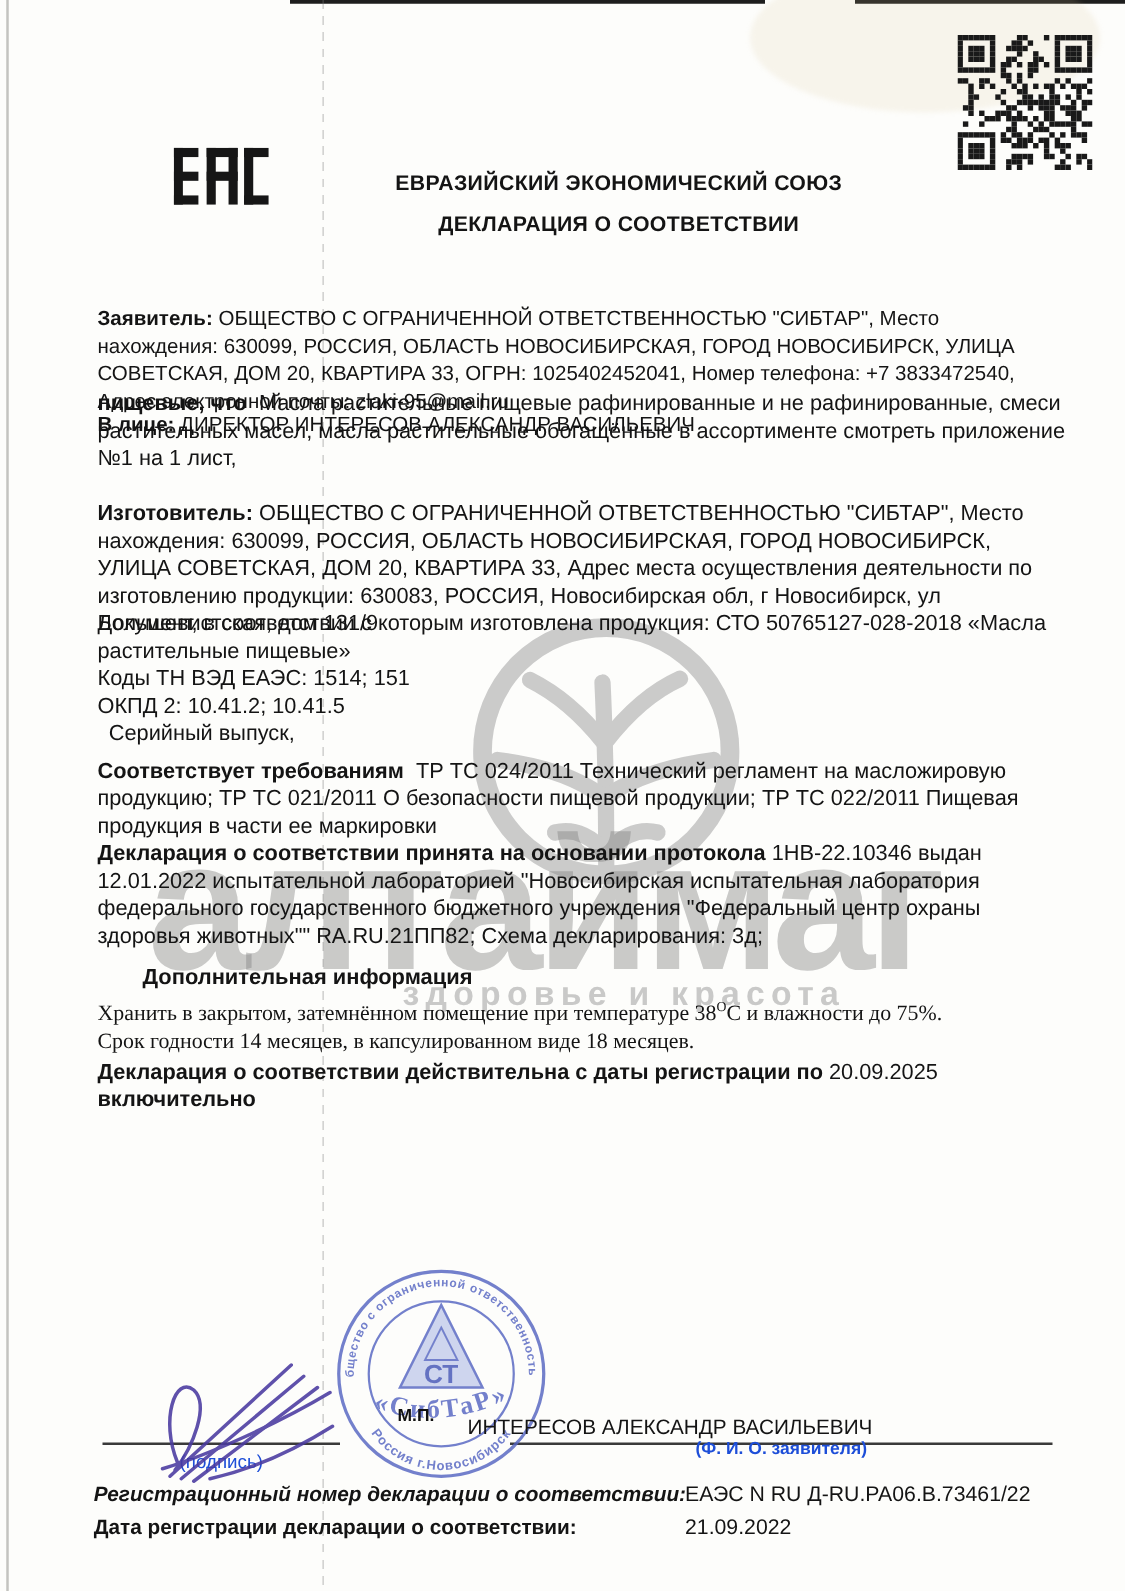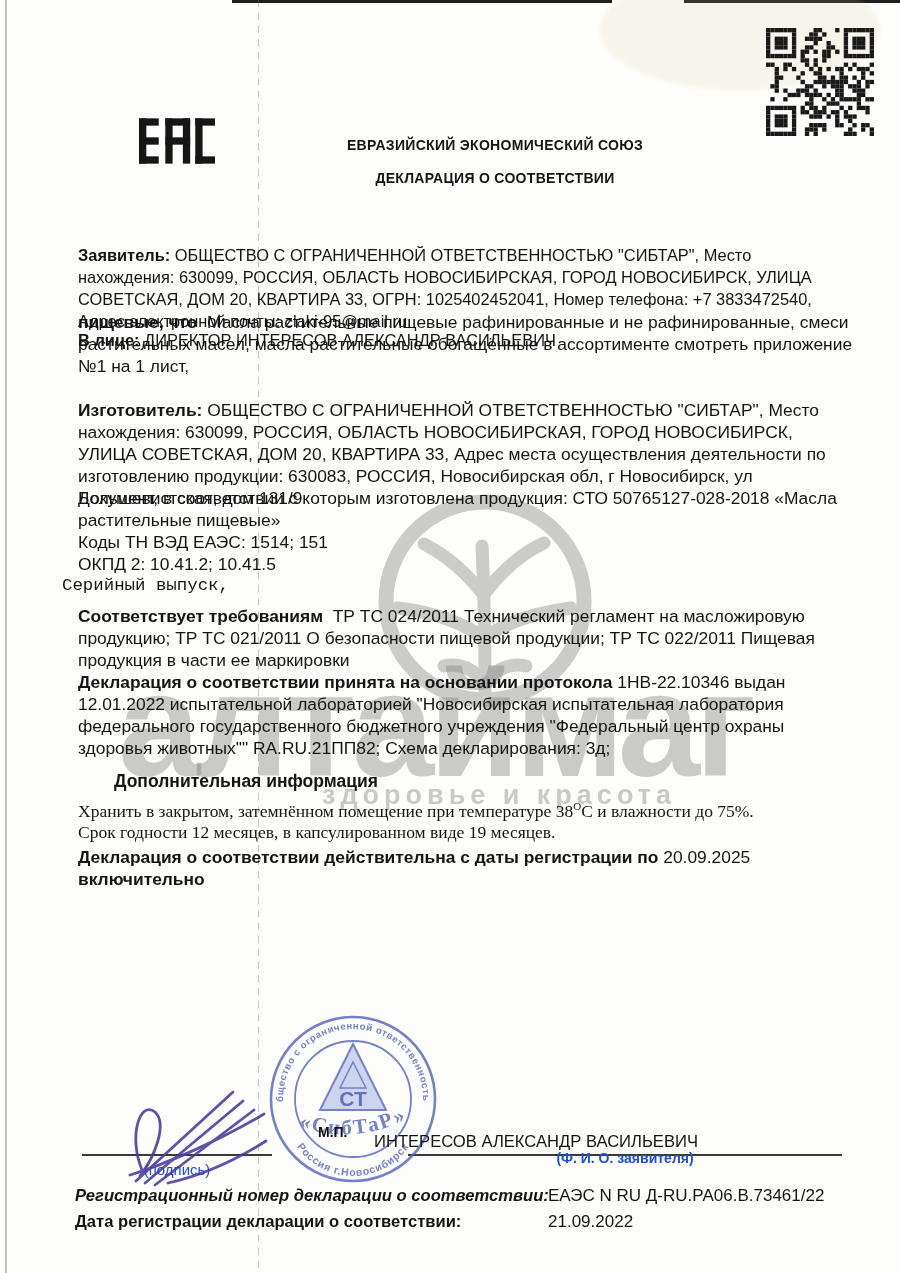--- a/index.html
+++ b/index.html
@@ -2,21 +2,21 @@
 <html><head>
 <meta charset="utf-8">
 <style>
   html,body{margin:0;padding:0;background:#e8e8e6;}
   .page{position:relative;width:900px;height:1273px;background:#fdfdfb;overflow:hidden;
         font-family:"Liberation Sans","DejaVu Sans",sans-serif;color:#141414;}
   .abs{position:absolute;}
   .body-text{font-size:16.4px;line-height:22px;margin-top:40px;}
   .body-text-lg{font-size:17.4px;line-height:22px;}
   b,.b{font-weight:bold;}
-  .title{font-weight:bold;font-size:14px;letter-spacing:.3px;white-space:nowrap;}
+  .title{font-weight:bold;font-size:17px;letter-spacing:.3px;white-space:nowrap;}
   .edge-left{left:5px;top:0;width:2px;height:1273px;background:#c3c3c0;}
   .topline{top:0;height:3px;background:#1e1e1e;}
   .fold{left:258px;top:0;width:1px;height:1273px;z-index:1;
         background:repeating-linear-gradient(to bottom,rgba(120,120,120,.42) 0 7px,rgba(120,120,120,0) 7px 13px);}
   .tint{border-radius:50%;filter:blur(2px);}
   .wm-circle{left:372px;top:488px;z-index:1;}
   .wm-brand{left:118px;top:640px;z-index:1;font-weight:bold;font-size:148px;letter-spacing:-5px;
             color:rgba(125,125,125,.40);white-space:nowrap;}
   .wm-tag{left:322px;top:780px;z-index:1;font-weight:bold;font-size:27px;letter-spacing:5px;
           color:rgba(150,150,150,.50);white-space:nowrap;}
@@ -374,37 +374,37 @@
   </div>
 
   <div class="abs body-text-lg z2" style="left:78px;top:399px;width:762px;">
     <b>Изготовитель:</b>
     <span>ОБЩЕСТВО С ОГРАНИЧЕННОЙ ОТВЕТСТВЕННОСТЬЮ "СИБТАР", Место нахождения: 630099, РОССИЯ, ОБЛАСТЬ НОВОСИБИРСКАЯ, ГОРОД НОВОСИБИРСК, УЛИЦА СОВЕТСКАЯ, ДОМ 20, КВАРТИРА 33, Адрес места осуществления деятельности по изготовлению продукции: 630083, РОССИЯ, Новосибирская обл, г Новосибирск, ул Большевистская, дом 131/9</span>
   </div>
 
   <div class="abs body-text-lg z2" style="left:78px;top:487px;width:770px;">Документ, в соответствии с которым изготовлена продукция: СТО 50765127-028-2018 «Масла растительные пищевые»</div>
   <div class="abs body-text-lg z2" style="left:78px;top:531px;width:770px;">Коды ТН ВЭД ЕАЭС: 1514; 151</div>
   <div class="abs body-text-lg z2" style="left:78px;top:553px;width:770px;">ОКПД 2: 10.41.2; 10.41.5</div>
-  <div class="abs body-text-lg z2" style="left:62px;top:575px;width:770px;font-family:Liberation Mono, monospace;">Серийный выпуск,</div>
+  <div class="abs body-text-lg z2" style="left:87px;top:575px;width:770px;">Серийный выпуск,</div>
 
   <div class="abs body-text-lg z2" style="left:78px;top:605px;width:782px;">
     <b>Соответствует требованиям</b>&nbsp;
     <span>ТР ТС 024/2011 Технический регламент на масложировую продукцию; ТР ТС 021/2011 О безопасности пищевой продукции; ТР ТС 022/2011 Пищевая продукция в части ее маркировки</span>
   </div>
 
   <div class="abs body-text-lg z2" style="left:78px;top:671px;width:782px;">
     <b>Декларация о соответствии принята на основании протокола</b>
     <span>1НВ-22.10346 выдан 12.01.2022  испытательной лабораторией "Новосибирская испытательная лаборатория федерального государственного бюджетного учреждения "Федеральный центр охраны здоровья животных"" RA.RU.21ПП82; Схема декларирования: 3д;</span>
   </div>
 
   <div class="abs b z2" style="left:78px;top:771px;font-size:17.5px;margin-left:36px;">Дополнительная информация</div>
   <div class="abs serif-line z2" style="left:78px;top:793px;width:790px;">
     <span>Хранить в закрытом, затемнённом помещение при температуре 38</span><sup>О</sup><span>С и влажности до 75%.</span>
   </div>
-  <div class="abs serif-line z2" style="left:78px;top:819px;width:790px;">Срок годности 12 месяцев, в капсулированном виде 19 месяцев.</div>
+  <div class="abs serif-line z2" style="left:78px;top:819px;width:790px;">Срок годности 14 месяцев, в капсулированном виде 18 месяцев.</div>
 
   <div class="abs body-text-lg z2" style="left:78px;top:846px;width:775px;">
     <b>Декларация о соответствии действительна с даты регистрации по</b>
     <span>20.09.2025</span>
     <b>включительно</b>
   </div>
 
   <svg class="abs z3" style="left:258px;top:1004px;" width="190" height="190" viewBox="0 0 190 190">
     <g opacity="0.82">
       <circle cx="95" cy="95" r="82" fill="none" stroke="#5565c1" stroke-width="2.6"></circle>

